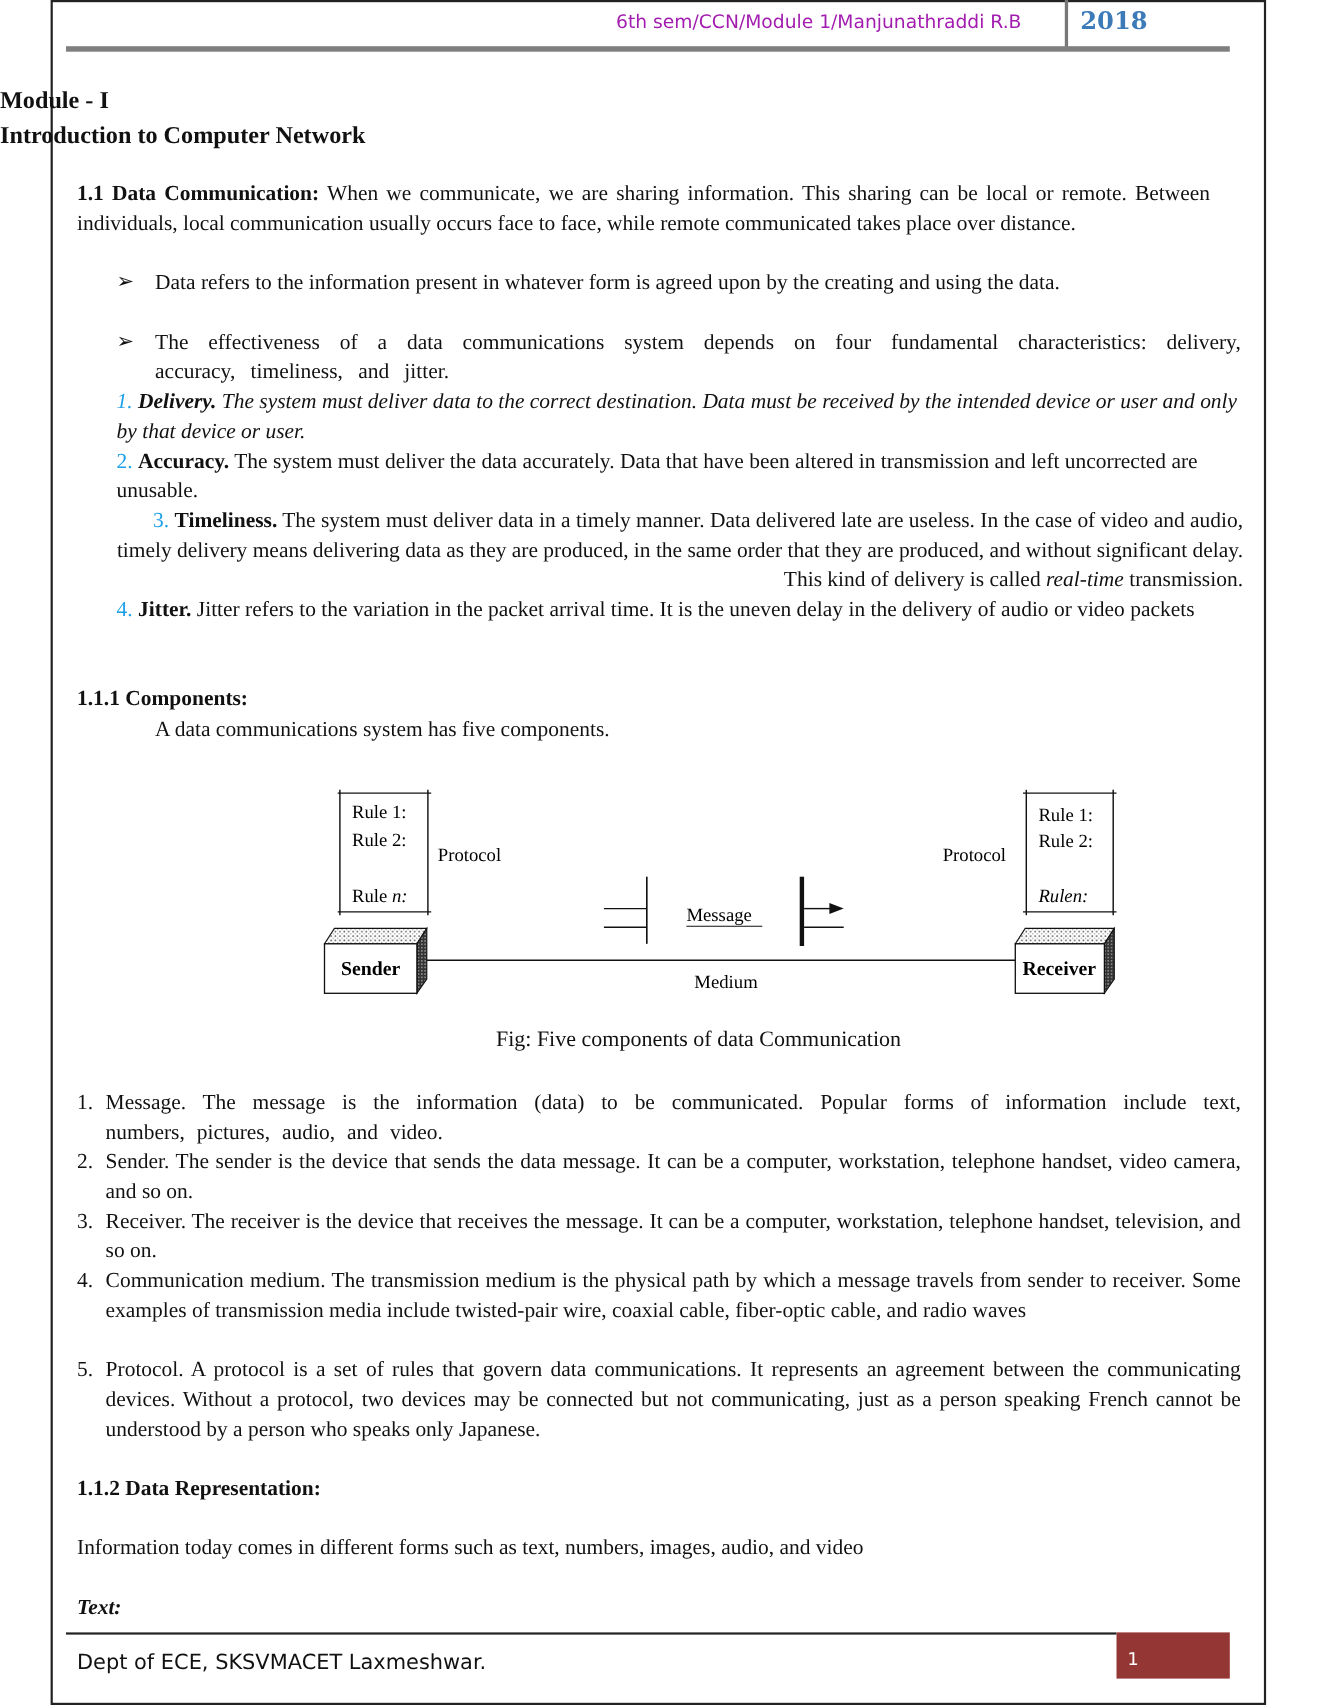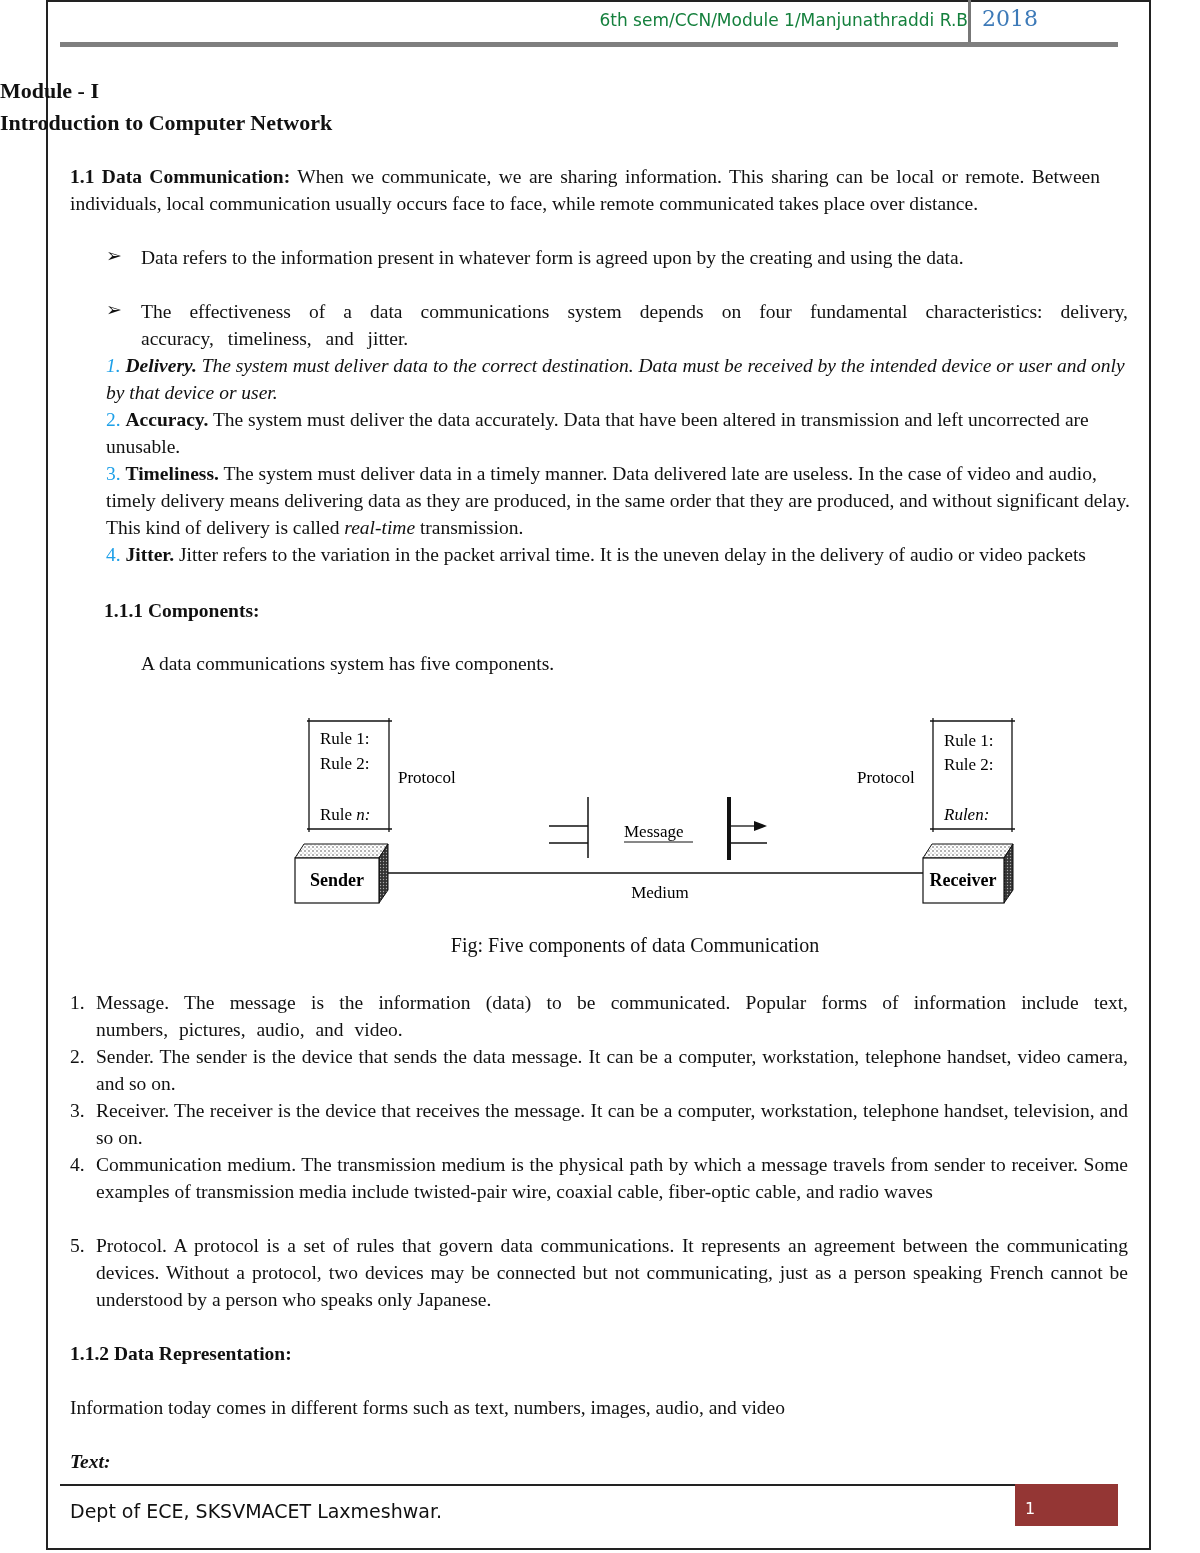--- a/index.html
+++ b/index.html
@@ -1,20 +1,20 @@
 <!DOCTYPE html>
 <html><head>
 <meta charset="utf-8">
 <style>
   html, body { margin: 0; padding: 0; background: #fff; }
   body { width: 1200px; height: 1553px; position: relative; overflow: hidden; font-family: "Liberation Serif", "DejaVu Serif", serif; color: #111; }
   .page-border { position: absolute; left: 46px; top: 0; width: 1105px; height: 1550px; border: 2px solid #222; border-top: 2px solid #222; box-sizing: border-box; }
-  .hdr-text { position: absolute; left: 560px; top: 10px; width: 408px; text-align: right; font-family: "DejaVu Sans", sans-serif; font-size: 17px; color: #15803d; white-space: nowrap; }
+  .hdr-text { position: absolute; left: 560px; top: 10px; width: 408px; text-align: left; font-family: "DejaVu Sans", sans-serif; font-size: 17px; color: #a21caf; white-space: nowrap; }
   .hdr-sep { position: absolute; left: 968px; top: 0; width: 3px; height: 44px; background: #777; }
-  .hdr-year { position: absolute; left: 982px; top: 6px; font-family: "DejaVu Serif", serif; font-weight: normal; font-size: 22px; color: #3d7ab8; }
+  .hdr-year { position: absolute; left: 982px; top: 6px; font-family: "DejaVu Serif", serif; font-weight: bold; font-size: 22px; color: #3d7ab8; }
   .hdr-rule { position: absolute; left: 60px; top: 42px; width: 1058px; height: 5px; background: #7f7f7f; }
   .title { position: absolute; left: 0; width: 1200px; font-weight: bold; font-size: 22px; }
   .t1 { top: 78px; }
   .t2 { top: 110px; }
   .p { position: absolute; font-size: 19.5px; line-height: 27px; }
   .b { font-weight: bold; }
   .num { color: #1ea0e8; }
   .arrow { position: absolute; left: 106px; font-size: 19px; }
   .justify { text-align: justify; text-align-last: left; }
   .fig-caption { position: absolute; left: 0; width: 1270px; text-align: center; top: 934px; font-size: 20px; }
@@ -50,30 +50,30 @@
 <div class="p justify" style="left:141px; top:298px; width:987px; word-spacing:9px;">The effectiveness of a data communications system depends on four fundamental characteristics: delivery, accuracy, timeliness, and jitter.</div>
 
 <div class="p" style="left:106px; top:352px; width:1024px;font-style:italic;">
   <span class="num">1.</span>
   <span class="b">Delivery.</span><span> The system must deliver data to the correct destination. Data must be received by the intended device or user and only by that device or user.</span>
 </div>
 <div class="p" style="left:106px; top:406px; width:1024px;">
   <span class="num">2.</span>
   <span class="b">Accuracy.</span><span> The system must deliver the data accurately. Data that have been altered in transmission and left uncorrected are unusable.</span>
 </div>
-<div class="p" style="left:106px; top:460px; width:1024px;">
+<div class="p" style="left:106px; top:460px; width:1024px;text-align:right;">
   <span class="num">3.</span>
   <span class="b">Timeliness.</span><span> The system must deliver data in a timely manner. Data delivered late are useless. In the  case of video and audio, timely delivery means delivering data as they are produced, in the same order that they are produced, and without significant delay. This kind of delivery is called </span><i>real-time</i><span> transmission.</span>
 </div>
 <div class="p justify" style="left:106px; top:541px; width:1024px;">
   <span class="num">4.</span>
   <span class="b">Jitter.</span><span> Jitter refers to the variation in the packet arrival time. It is the uneven delay in the delivery of audio or video packets</span>
 </div>
 
-<div class="p b" style="left:70px; top:597px;margin-left:34px;">1.1.1 Components:</div>
+<div class="p b" style="left:70px; top:622px;">1.1.1 Components:</div>
 <div class="p" style="left:141px; top:650px;">A data communications system has five components.</div>
 
 <svg style="position:absolute; left:280px; top:710px;" width="760" height="200" viewBox="0 0 760 200">
   <defs>
     <pattern id="stipple" width="4" height="4" patternUnits="userSpaceOnUse">
       <rect width="4" height="4" fill="#fff"></rect>
       <circle cx="1" cy="1" r="0.8" fill="#555"></circle>
       <circle cx="3" cy="3" r="0.6" fill="#888"></circle>
     </pattern>
     <pattern id="dark" width="3" height="3" patternUnits="userSpaceOnUse">

